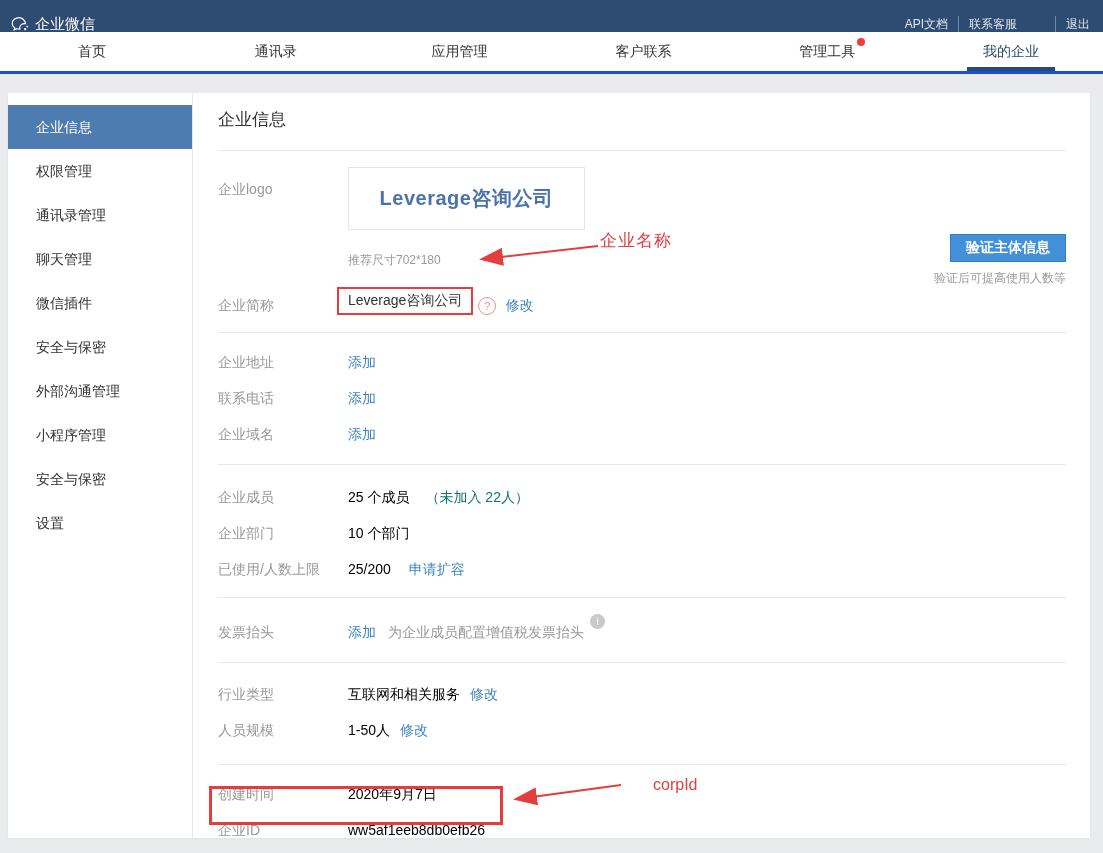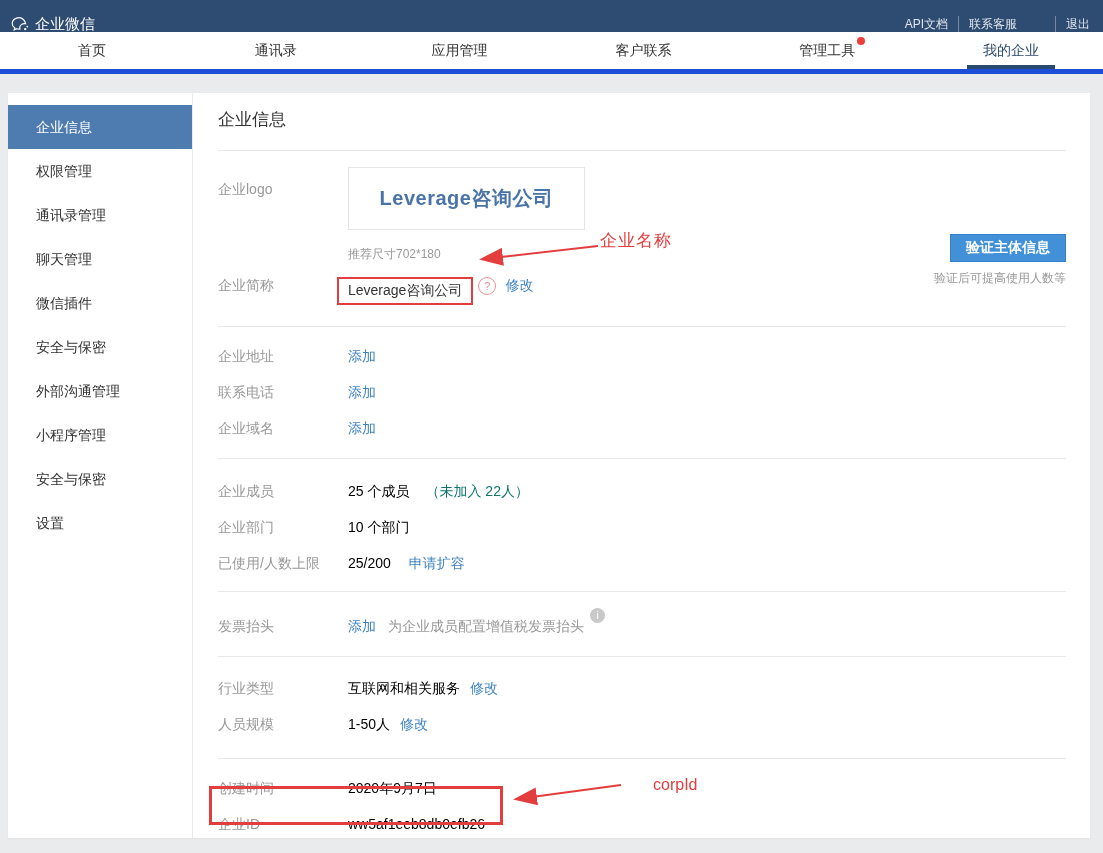--- a/index.html
+++ b/index.html
@@ -17,21 +17,21 @@
   }
   .brand{display:flex;align-items:center;gap:6px;font-size:15px;color:#fff;}
   .brand-icon{display:flex;align-items:center;}
   .topbar-links{display:flex;align-items:center;font-size:12px;color:#dfe6ef;}
   .topbar-links a{color:#dfe6ef;text-decoration:none;padding:0 10px;cursor:pointer;}
   .topbar-links a + a{border-left:1px solid rgba(255,255,255,.35);}
   .topbar-links a:last-child{padding-right:0;margin-left:28px;}
   
   .navbar{
     position:absolute;top:32px;left:0;width:1103px;height:42px;background:#fff;
-    border-bottom:5px solid #1d4ed8;display:flex;box-sizing:border-box;
+    border-bottom:3px solid #1d4ed8;display:flex;box-sizing:border-box;
   }
   .tab{
     flex:1;display:flex;align-items:center;justify-content:center;
     font-size:14px;color:#333;position:relative;cursor:pointer;
   }
   .tab.active{color:#2b4a6f;}
   .tab.active .tab-underline{
     position:absolute;bottom:0;left:50%;transform:translateX(-50%);
     width:88px;height:4px;background:#2b4a6f;
   }
@@ -53,33 +53,33 @@
   
   .main{flex:1;position:relative;box-sizing:border-box;padding:17px 24px 0 25px;}
   .page-title{font-size:17px;font-weight:normal;color:#333;margin:0;line-height:20px;}
   .divider{height:1px;background:#e8e8e8;}
   .d1{margin-top:20px;}
   .d2{margin-top:17px;}
   .d3{margin-top:12px;}
   .d4{margin-top:10px;}
   .d5{margin-top:12px;}
   .d6{margin-top:16px;}
-  .row{display:flex;align-items:flex-start;font-size:14px;color:#333;}
+  .row{display:flex;align-items:flex-end;font-size:14px;color:#333;}
   .row .label{width:130px;flex-shrink:0;color:#999;}
   .link{color:#4084c4;text-decoration:none;cursor:pointer;}
   .hint{font-size:12px;color:#999;}
   
   .logo-row{margin-top:16px;align-items:flex-start;}
   .logo-row .label{padding-top:14px;}
   .logo-box{
     width:235px;height:61px;border:1px solid #e3e5e7;background:#fff;
     display:flex;align-items:center;justify-content:center;cursor:pointer;
   }
   .logo-text{font-size:20px;font-weight:bold;color:#4a74a8;letter-spacing:.5px;}
-  .logo-hint{margin-top:16px;}
+  .logo-hint{margin-top:22px;}
   
   .shortname-row{margin-top:14px;height:32px;}
   .redbox-inline{
     display:inline-block;border:2px solid #e43d3d;padding:3px 9px;margin-left:-11px;
     color:#333;
   }
   .help-icon{
     display:inline-flex;align-items:center;justify-content:center;
     width:16px;height:16px;border:1px solid #e89090;border-radius:50%;
     color:#e89090;font-size:11px;margin-left:5px;cursor:pointer;flex-shrink:0;

